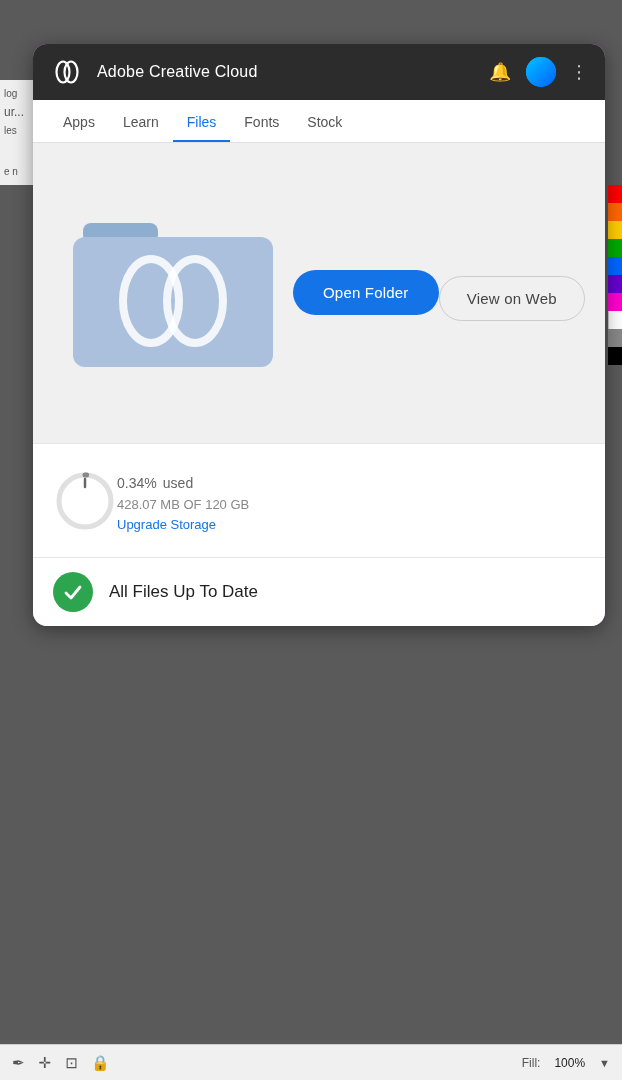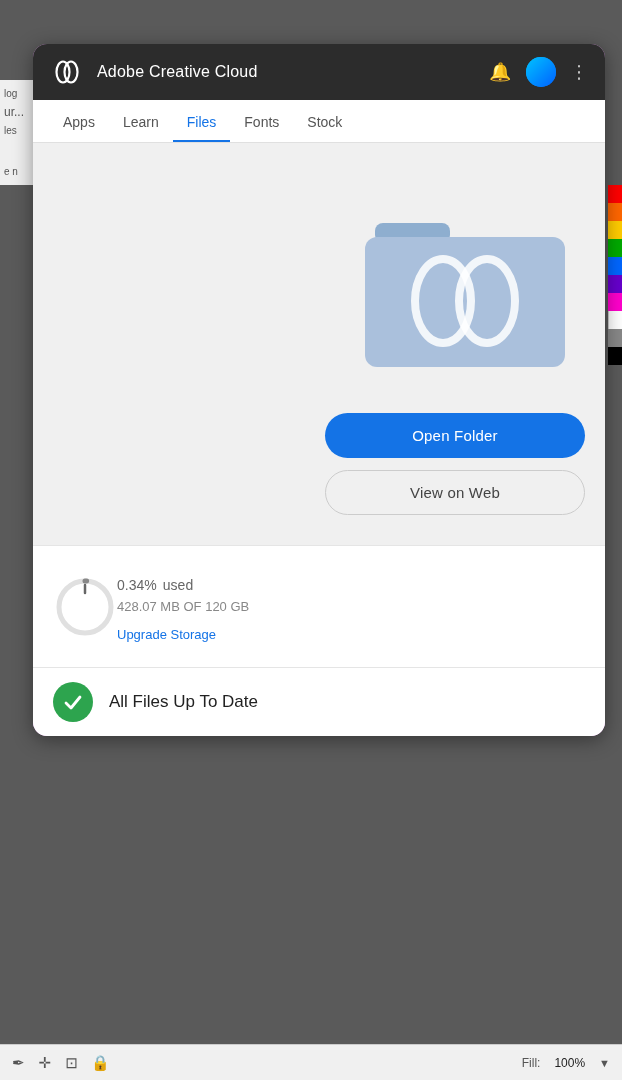--- a/index.html
+++ b/index.html
@@ -145,22 +145,22 @@
       right: 0;
       height: 2px;
       background: #1473e6;
     }
 
     
     .content {
       background: #f0f0f0;
       padding: 40px 20px 30px;
       display: flex;
-      flex-direction: column;
-      align-items: flex-end;
+      flex-direction: row;
+      align-items: center;
     }
 
     
     .folder-illustration {
       width: 240px;
       height: 200px;
       margin-bottom: 30px;
     }
 
     
@@ -225,21 +225,21 @@
     .storage-details {
       font-size: 13px;
       color: #888;
       margin-top: 3px;
     }
 
     .upgrade-link {
       font-size: 13px;
       color: #1473e6;
       cursor: pointer;
-      margin-top: 13px;
+      margin-top: 5px;
       display: inline-block;
     }
 
     
     .sync-section {
       background: #ffffff;
       padding: 14px 20px;
       display: flex;
       align-items: center;
       gap: 16px;

